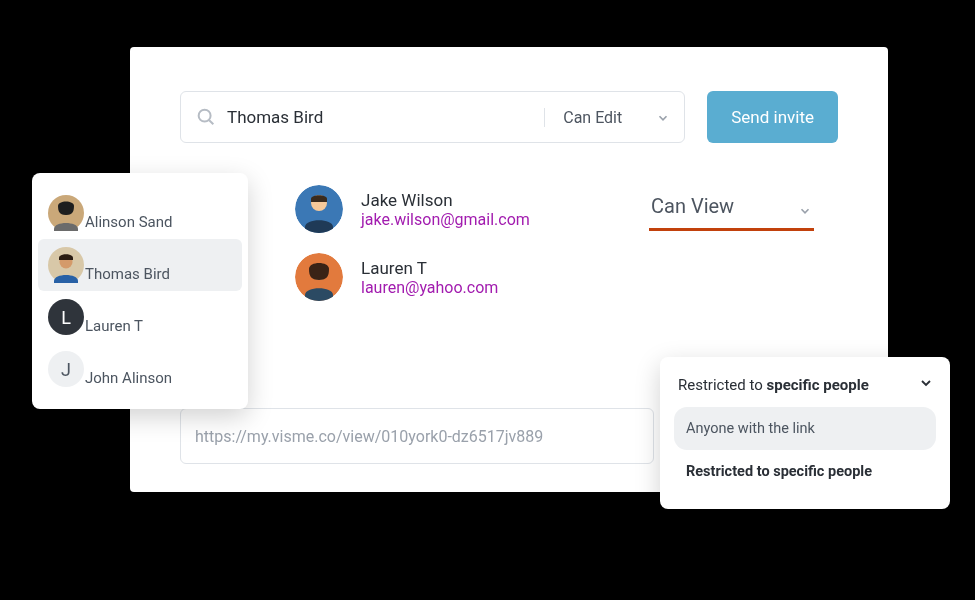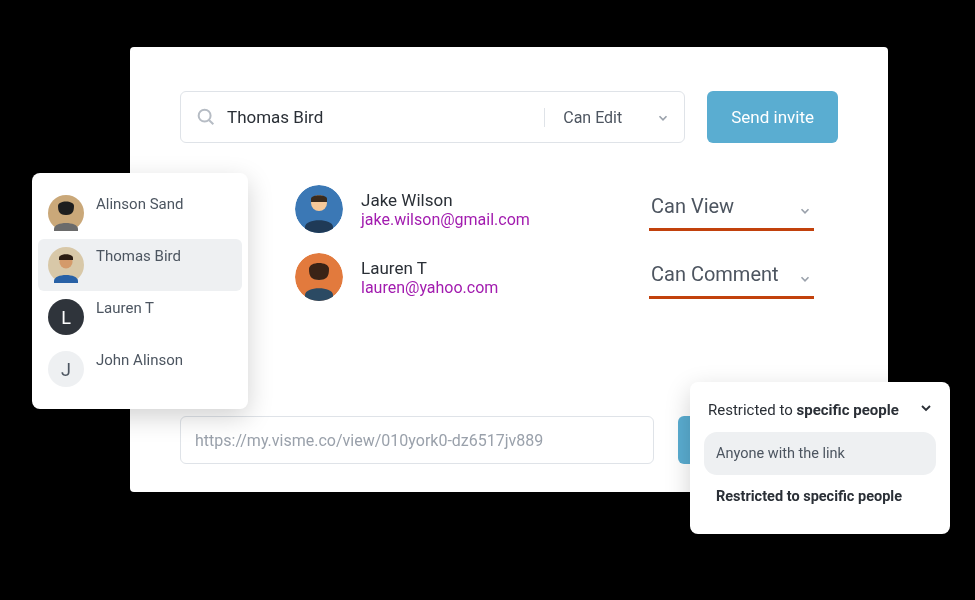--- a/index.html
+++ b/index.html
@@ -128,21 +128,21 @@
     font-size: 20px;
     cursor: pointer;
   }
   .link-row {
     position: absolute;
     left: 50px;
     bottom: 28px;
     right: 50px;
     display: flex;
     gap: 24px;
-    height: 48px;
+    height: 56px;
   }
   .link-input {
     flex: 1;
     border: 1px solid #dfe3e8;
     border-radius: 6px;
     padding: 0 14px;
     font-size: 16px;
     color: #9aa1ab;
     display: flex;
     align-items: center;
@@ -167,22 +167,22 @@
     left: 32px;
     top: 173px;
     width: 216px;
     background: #fff;
     border-radius: 8px;
     box-shadow: 0 8px 26px rgba(0,0,0,0.18);
     padding: 14px 6px;
   }
   .sugg-item {
     display: flex;
-    align-items: flex-start;
-    gap: 12px;
+    align-items: flex-end;
+    gap: 1px;
     padding: 8px 10px;
     border-radius: 6px;
     cursor: pointer;
     font-size: 15px;
     color: #4c5560;
   }
   .sugg-item.selected {
     background: #eef0f2;
   }
   .sugg-avatar {
@@ -193,22 +193,22 @@
     align-items: center;
     justify-content: center;
     flex-shrink: 0;
     font-size: 18px;
   }
 
   
   .restrict-pop {
     position: absolute;
     right: 25px;
-    top: 382px;
-    width: 260px;
+    top: 357px;
+    width: 290px;
     background: #fff;
     border-radius: 8px;
     box-shadow: 0 8px 26px rgba(0,0,0,0.18);
     padding: 14px 14px 16px 14px;
   }
   .restrict-header {
     font-size: 15px;
     color: #2a2f36;
     display: flex;
     align-items: center;
@@ -291,28 +291,20 @@
           <circle cx="24" cy="24" r="24" fill="#e27a3d"></circle>
           <circle cx="24" cy="19" r="8" fill="#f6c99a"></circle>
           <path d="M10 42c0-9 28-9 28 0v6H10z" fill="#2b4a63"></path>
           <path d="M14 16c0-8 20-8 20 0 0 7-2 11-10 11S14 23 14 16z" fill="#3a2316"></path>
         </svg>
       </div>
       <div class="member-info">
         <div class="member-name">Lauren T</div>
         <div class="member-email">lauren@yahoo.com</div>
       </div>
-      <div class="perm-inline">
-        <span>Can Comment</span>
-        <span class="chev">
-          <svg viewBox="0 0 24 24" width="14" height="14" fill="none" stroke="#9aa1ab" stroke-width="2.8">
-              <polyline points="6 9 12 15 18 9"></polyline>
-            </svg>
-        </span>
-      </div>
     </div>
   </div>
 
   <div class="link-row">
     <input class="link-input" readonly="" value="https://my.visme.co/view/010york0-dz6517jv889" style="">
     <button class="copy-btn">Copy Link</button>
   </div>
 </div>
 
 <div class="suggestions">

